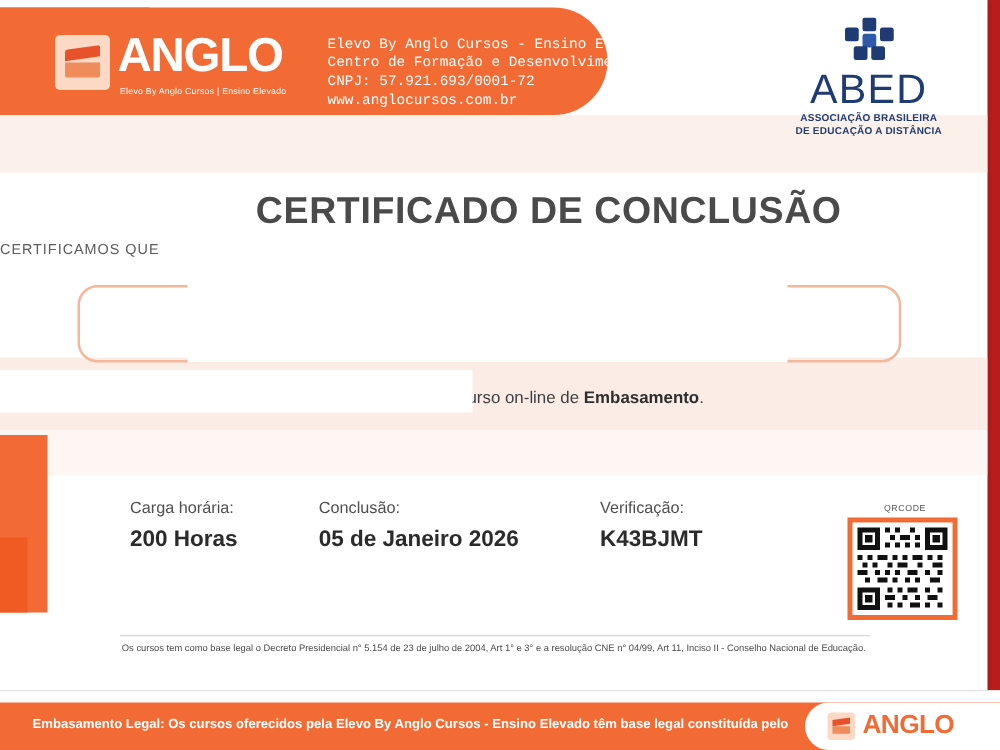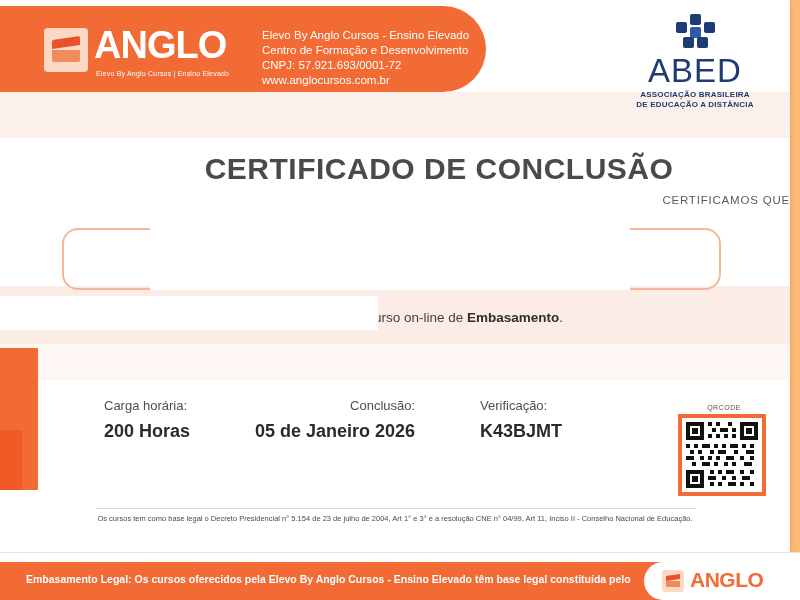--- a/index.html
+++ b/index.html
@@ -9,21 +9,21 @@
     height: 600px;
     overflow: hidden;
     background: #ffffff;
     font-family: "Liberation Sans", sans-serif;
   }
 
   #page {
     position: relative;
     width: 800px;
     height: 600px;
-    background: #fdba74;
+    background: #b91c1c;
     overflow: hidden;
   }
 
   
   .cert-card {
     position: absolute;
     left: 0;
     top: 0;
     width: 790px;
     height: 552px;
@@ -173,20 +173,21 @@
     letter-spacing: 0.2px;
   }
 
   .header-text {
     position: absolute;
     left: 262px;
     top: 28px;
     color: #ffffff;
     font-size: 11.5px;
     line-height: 15px;
+    font-family: Liberation Mono, monospace;
   }
   .header-text div { white-space: nowrap; }
 
   
   .abed {
     position: absolute;
     left: 600px;
     top: 14px;
     width: 190px;
     height: 96px;
@@ -224,21 +225,21 @@
     font-weight: bold;
     color: #4A4A4A;
     letter-spacing: 0.5px;
     padding-left: 44px;
   }
   .cert-sub {
     position: absolute;
     left: 0;
     top: 194px;
     width: 790px;
-    text-align: right;
+    text-align: left;
     font-size: 11.5px;
     color: #5B5B5B;
     letter-spacing: 0.8px;
   }
 
   .course-line {
     position: absolute;
     left: 0;
     top: 310px;
     width: 790px;
@@ -275,21 +276,21 @@
     font-size: 13px;
     color: #4F4F4F;
   }
   .field .value {
     margin-top: 8px;
     font-size: 18px;
     font-weight: bold;
     color: #2B2B2B;
   }
   .f1 { left: 104px; top: 0; }
-  .f2 { left: 255px; top: 0; text-align: right; }
+  .f2 { left: 255px; top: 0; }
   .f3 { left: 480px; top: 0; }
 
   
   .qr-wrap {
     position: absolute;
     left: 678px;
     top: 404px;
     width: 92px;
     height: 100px;
     text-align: center;

